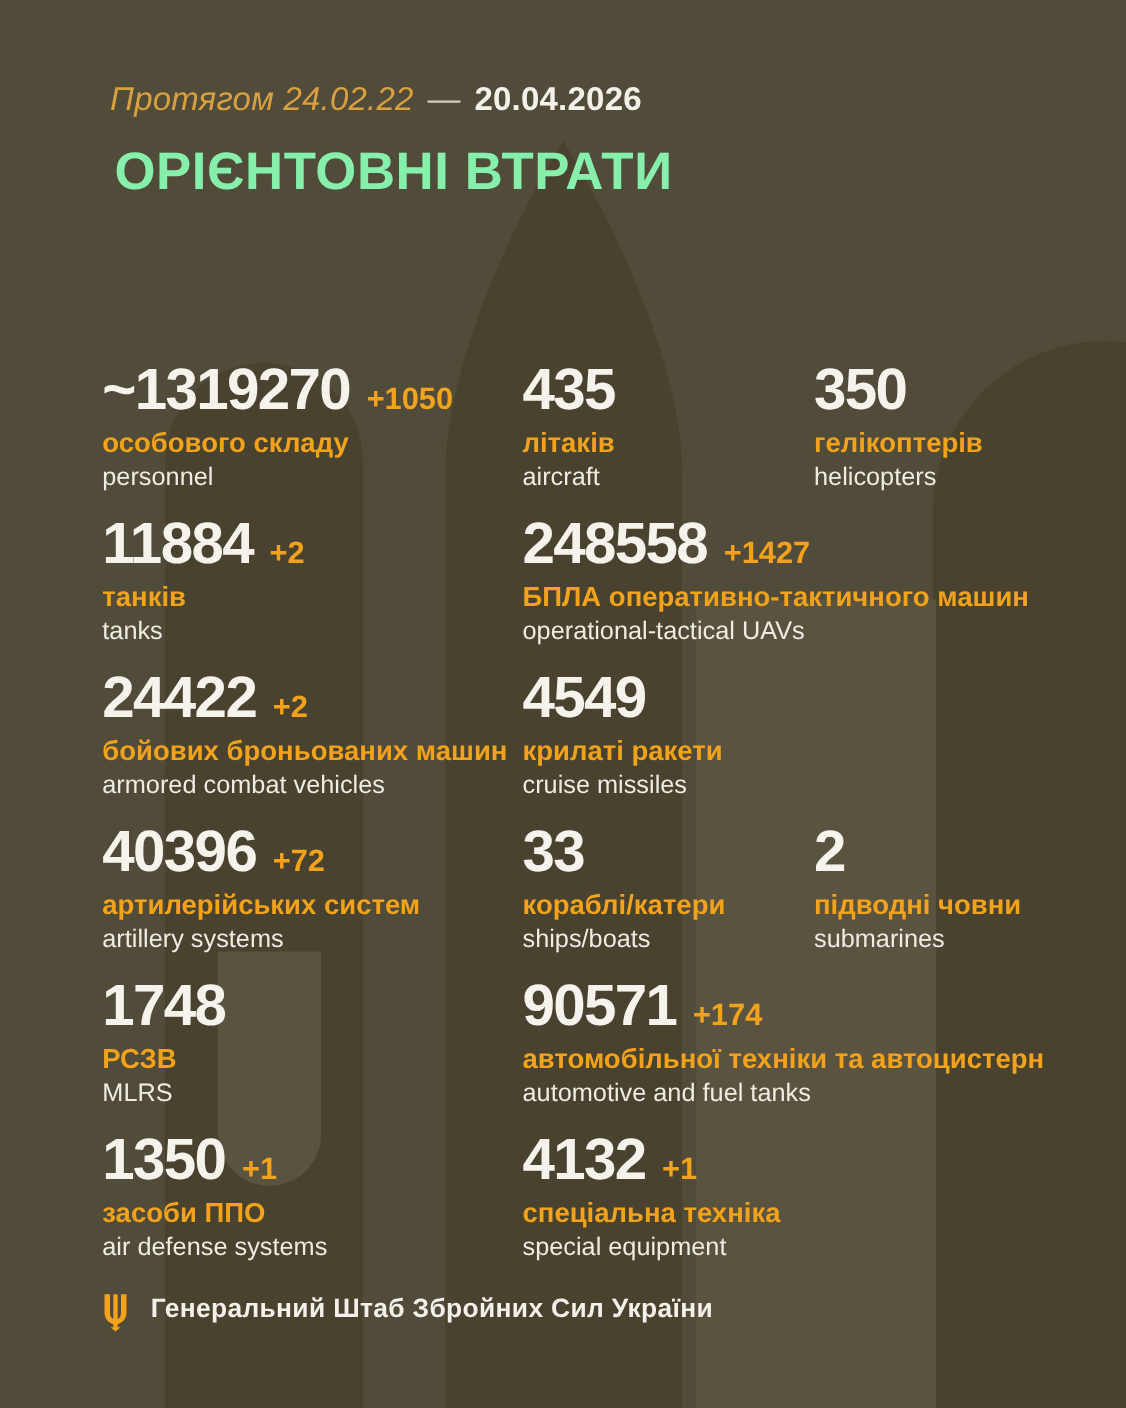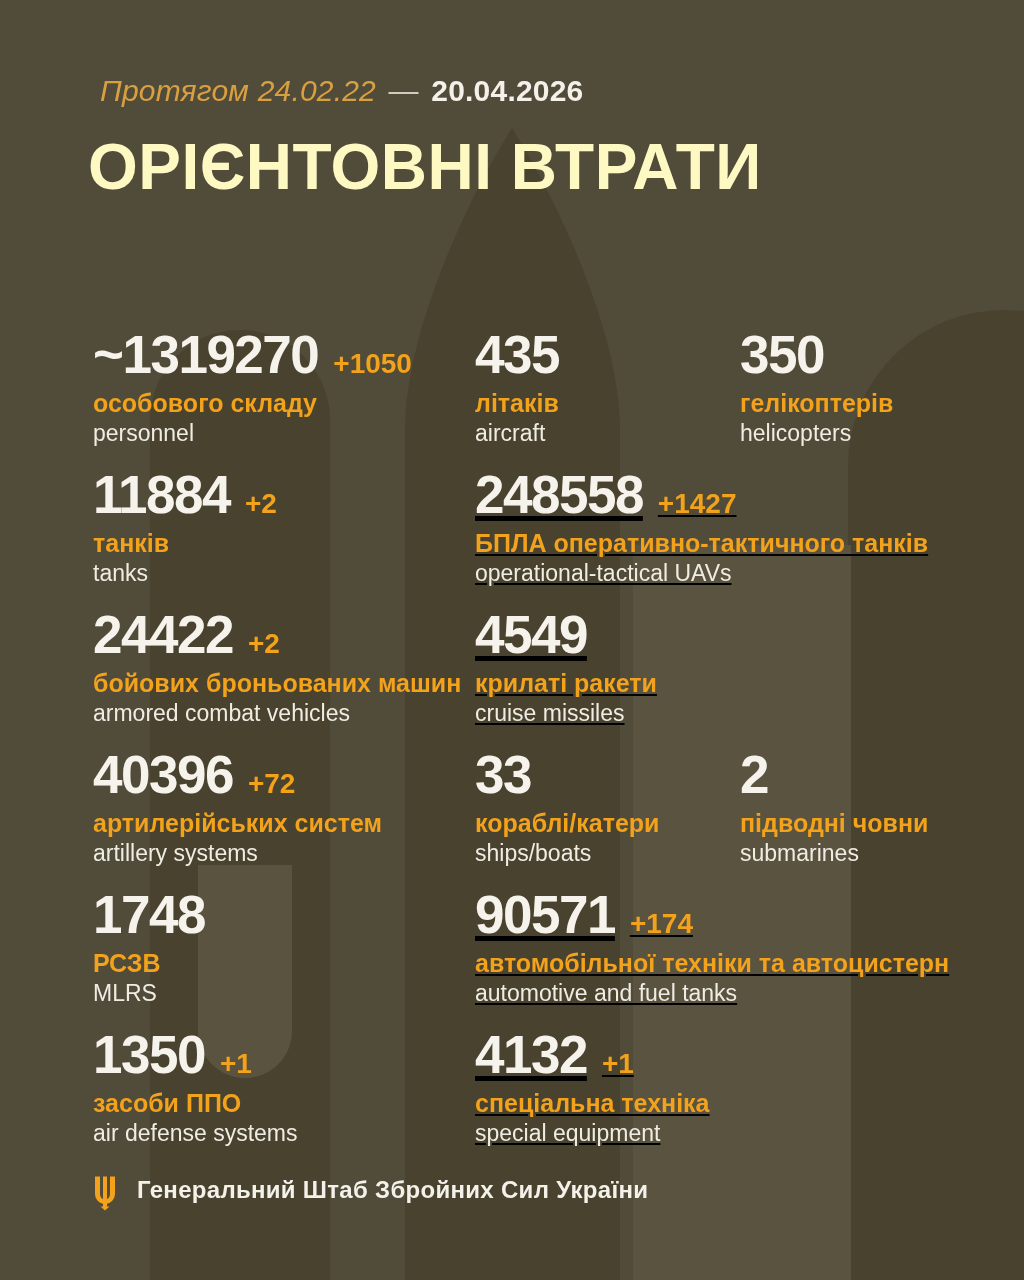--- a/index.html
+++ b/index.html
@@ -32,40 +32,40 @@
     top: 74px;
     font-size: 30px;
     letter-spacing: 0.2px;
     white-space: nowrap;
   }
   .date-range { color: #D9A041; font-weight: 500; font-style: italic; }
   .date-dash  { color: #CFCCC2; font-weight: 500; padding: 0 4px; }
   .date-end   { color: #F4F1EA; font-weight: 700; }
   .title {
     position: absolute;
-    left: 88px;
+    left: 104px;
     top: 128px;
-    font-size: 64px;
+    font-size: 48px;
     line-height: 1.22;
     font-weight: 800;
-    color: #fef9c3;
+    color: #86efac;
     letter-spacing: 0.5px;
     white-space: nowrap;
   }
   .stats-grid {
     position: absolute;
     left: 93px;
     top: 328px;
     right: 4px;
     display: grid;
     grid-template-columns: 382px 265px 1fr;
     grid-auto-rows: 140px;
   }
   .stat-block { overflow: visible; }
-  .span2 { grid-column: span 2; text-decoration: underline; }
+  .span2 { grid-column: span 2; }
   .stat-value-row {
     display: flex;
     align-items: baseline;
     gap: 15px;
     line-height: 1;
     white-space: nowrap;
   }
   .stat-value {
     font-size: 53px;
     font-weight: 700;
@@ -168,21 +168,21 @@
       </div>
       <div class="stat-label-uk">танків</div>
       <div class="stat-label-en">tanks</div>
     </div>
 
     <div class="stat-block span2">
       <div class="stat-value-row">
         <span class="stat-value">248558</span>
         <span class="stat-delta">+1427</span>
       </div>
-      <div class="stat-label-uk">БПЛА оперативно-тактичного танків</div>
+      <div class="stat-label-uk">БПЛА оперативно-тактичного машин</div>
       <div class="stat-label-en">operational-tactical UAVs</div>
     </div>
 
     <div class="stat-block">
       <div class="stat-value-row">
         <span class="stat-value">24422</span>
         <span class="stat-delta">+2</span>
       </div>
       <div class="stat-label-uk">бойових броньованих машин</div>
       <div class="stat-label-en">armored combat vehicles</div>

